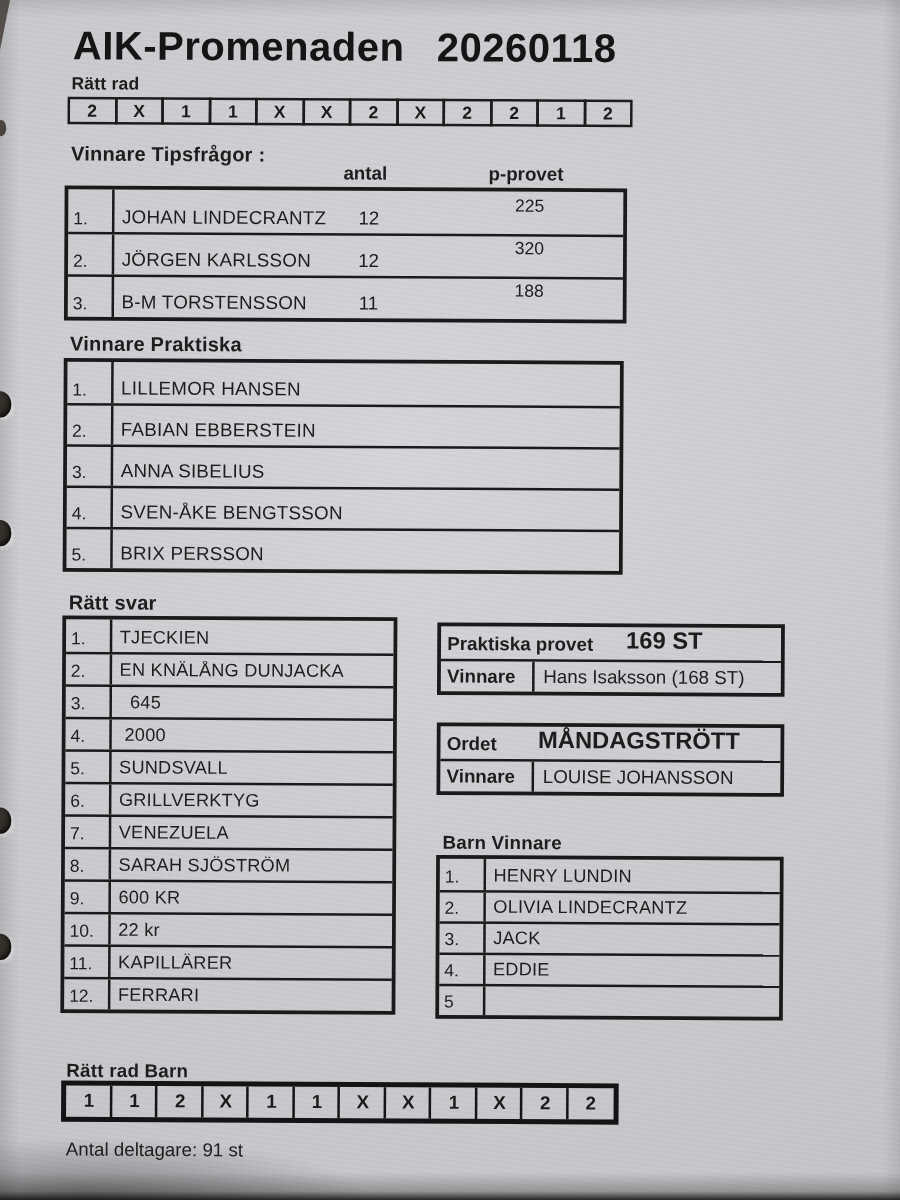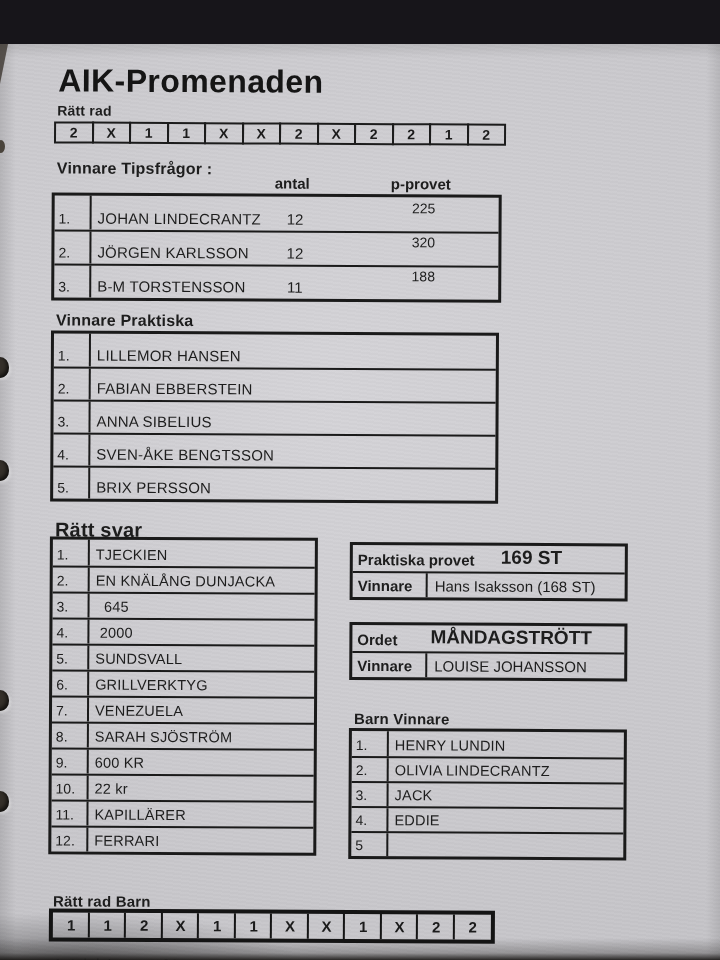--- a/index.html
+++ b/index.html
@@ -13,21 +13,20 @@
   .paper{
     position:absolute;inset:0;
     background:
       linear-gradient(to top, rgba(18,16,14,0.88), rgba(18,16,14,0.28) 7px, rgba(18,16,14,0) 22px),
       radial-gradient(42% 7% at 10% 100%, rgba(0,0,0,0.38), rgba(0,0,0,0) 75%),
       linear-gradient(to bottom, rgba(0,0,0,0.09), rgba(0,0,0,0) 14px),
       linear-gradient(to right, rgba(0,0,0,0.11), rgba(0,0,0,0) 16px),
       linear-gradient(to left, rgba(0,0,0,0.09), rgba(0,0,0,0) 14px),
       repeating-linear-gradient(7deg, rgba(255,255,255,0.016) 0 2px, rgba(0,0,0,0.016) 2px 4px),
       radial-gradient(130% 100% at 45% 38%, #d5d4d8 0%, #cbcace 45%, #c3c2c6 80%, #bdbcc0 100%);
-    margin-top: 44px;
   }
   .hole{
     position:absolute;left:-9px;width:18px;height:21px;border-radius:50%;
     background:#35302a;
     box-shadow: inset -2px -2px 4px rgba(0,0,0,0.7), 2px 2px 3px rgba(255,255,255,0.35);
   }
   .speck{position:absolute;left:-3px;top:96px;width:8px;height:13px;border-radius:50%;background:#4a443c;}
   .corner-wedge{position:absolute;top:0;left:0;width:8px;height:40px;
     background:#3c362f;opacity:.8;
     clip-path:polygon(0 0,100% 0,45% 55%,0 100%);}
@@ -90,20 +89,21 @@
   <div class="speck"></div>
   <div class="hole" style="top:313px"></div>
   <div class="hole" style="top:416px"></div>
   <div class="hole" style="top:646px"></div>
   <div class="hole" style="top:747px"></div>
 
   <div class="sheet">
 
     <div class="title-row">
       <span>AIK-Promenaden</span>
+      <span>20260118</span>
     </div>
 
     <div class="lbl" style="left:55px;top:60px;font-size:14px;">Rätt rad</div>
     <div class="tick-row rr-row">
       <span class="tick-cell">2</span>
       <span class="tick-cell">X</span>
       <span class="tick-cell">1</span>
       <span class="tick-cell">1</span>
       <span class="tick-cell">X</span>
       <span class="tick-cell">X</span>
@@ -156,21 +156,21 @@
       <div class="row h33">
         <span class="nr">4.</span>
         <span class="nm">SVEN-ÅKE BENGTSSON</span>
       </div>
       <div class="row h33">
         <span class="nr">5.</span>
         <span class="nm">BRIX PERSSON</span>
       </div>
     </div>
 
-    <div class="lbl" style="left:55px;top:476px;font-size:20px;">Rätt svar</div>
+    <div class="lbl" style="left:55px;top:476px;font-size:16px;">Rätt svar</div>
     <div class="tbl rs-table">
       <div class="row h26">
         <span class="nr">1.</span>
         <span class="nm">TJECKIEN</span>
       </div>
       <div class="row h26">
         <span class="nr">2.</span>
         <span class="nm">EN KNÄLÅNG DUNJACKA</span>
       </div>
       <div class="row h26">

